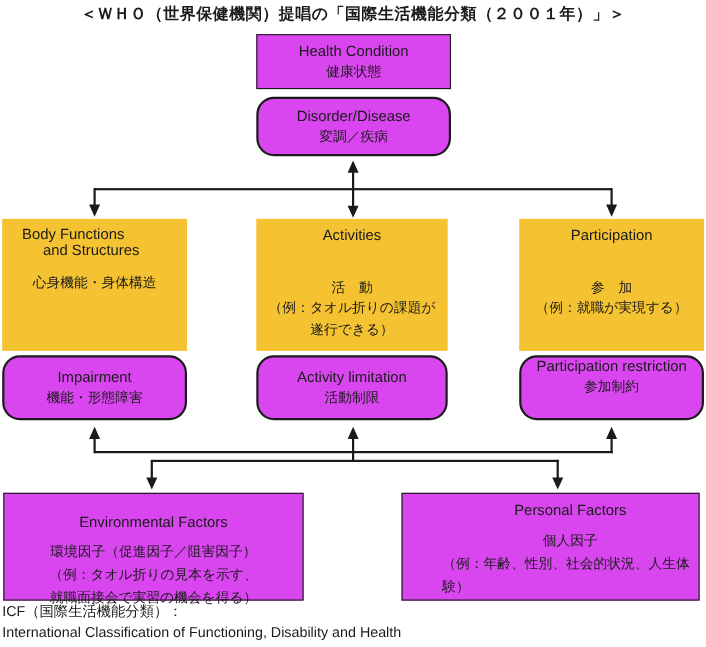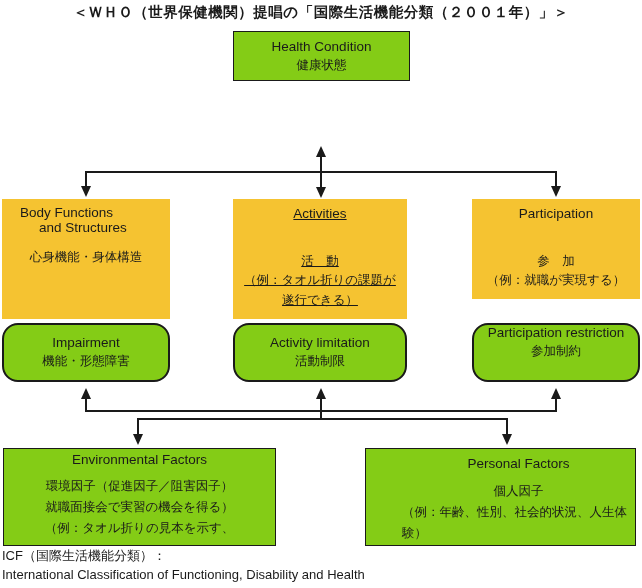--- a/index.html
+++ b/index.html
@@ -11,21 +11,21 @@
   }
   #canvas {
     position:relative; width:642px; height:588px; background:#fff;
     overflow:hidden;
   }
   .title {
     position:absolute; top:3px; left:0; width:642px; text-align:center;
     font-size:14.5px; font-weight:bold; letter-spacing:0.5px;
   }
   .box {
-    position:absolute; background:#84cc16; border:1.5px solid var(--ink);
+    position:absolute; background:#d946ef; border:1.5px solid var(--ink);
     display:flex; flex-direction:column; align-items:center;
   }
   .round { border-radius:16px; border-width:2px; }
   .ybox { background:var(--highlight); border:none; }
   .en  { font-size:13.5px; }
   .ja  { font-size:12.5px; }
   .ex  { font-size:12.5px; line-height:20px; }
   .hline { position:absolute; height:2px; background:var(--ink); }
   .vline { position:absolute; width:2px; background:var(--ink); }
   .ah { position:absolute; width:0; height:0;
@@ -40,44 +40,48 @@
 
 <div id="canvas">
 
   <div class="title">＜ＷＨＯ（世界保健機関）提唱の「国際生活機能分類（２００１年）」＞</div>
 
   <div class="box" style="left:233px; top:31px; width:177px; height:50px; justify-content:center; gap:3px;">
     <div class="en">Health Condition</div>
     <div class="ja">健康状態</div>
   </div>
 
+  <div class="box round" style="left:233px; top:88px; width:177px; height:54px; justify-content:center; gap:3px;">
+    <div class="en">Disorder/Disease</div>
+    <div class="ja">変調／疾病</div>
+  </div>
 
   <div class="vline" style="left:320px; top:154px; height:36px;"></div>
   <div class="ah up" style="left:316px; top:146px;"></div>
   <div class="ah down" style="left:316px; top:187px;"></div>
   <div class="hline" style="left:86px; top:171px; width:470px;"></div>
   <div class="vline" style="left:85px;  top:171px; height:16px;"></div>
   <div class="ah down" style="left:81px;  top:186px;"></div>
   <div class="vline" style="left:555px; top:171px; height:16px;"></div>
   <div class="ah down" style="left:551px; top:186px;"></div>
 
   <div class="box ybox" style="left:2px; top:199px; width:168px; height:120px;">
     <div class="en left-start" style="margin:6px 0 0 18px;">Body Functions</div>
     <div class="en left-start" style="margin-left:37px;">and Structures</div>
     <div class="ja" style="margin-top:14px;">心身機能・身体構造</div>
   </div>
 
-  <div class="box ybox" style="left:233px; top:199px; width:174px; height:120px;text-decoration:underline;">
+  <div class="box ybox" style="left:233px; top:199px; width:174px; height:120px;">
     <div class="en" style="margin-top:7px;">Activities</div>
     <div class="ja" style="margin-top:32px;">活　動</div>
     <div class="ex">（例：タオル折りの課題が</div>
     <div class="ex">遂行できる）</div>
   </div>
 
-  <div class="box ybox" style="left:472px; top:199px; width:168px; height:100px;">
+  <div class="box ybox" style="left:472px; top:199px; width:168px; height:120px;">
     <div class="en" style="margin-top:7px;">Participation</div>
     <div class="ja" style="margin-top:32px;">参　加</div>
     <div class="ex">（例：就職が実現する）</div>
   </div>
 
   <div class="box round" style="left:233px; top:323px; width:174px; height:59px; justify-content:center; gap:3px;">
     <div class="en">Activity limitation</div>
     <div class="ja">活動制限</div>
   </div>
 
@@ -100,24 +104,24 @@
 
   <div class="hline" style="left:86px;  top:410px; width:471px;"></div>
   <div class="hline" style="left:138px; top:418px; width:370px;"></div>
 
   <div class="vline" style="left:137px; top:418px; height:17px;"></div>
   <div class="ah down" style="left:133px; top:434px;"></div>
   <div class="vline" style="left:506px; top:418px; height:17px;"></div>
   <div class="ah down" style="left:502px; top:434px;"></div>
 
   <div class="box" style="left:3px; top:448px; width:273px; height:98px;">
-    <div class="en" style="margin-top:3px;">Environmental Factors</div>
+    <div class="en" style="margin-top:18px;">Environmental Factors</div>
     <div class="ja" style="margin-top:9px; line-height:21px;">環境因子（促進因子／阻害因子）</div>
+    <div class="ex" style="line-height:21px;">（例：タオル折りの見本を示す、</div>
     <div class="ex" style="line-height:21px;">就職面接会で実習の機会を得る）</div>
-    <div class="ex" style="line-height:21px;">（例：タオル折りの見本を示す、</div>
   </div>
 
   <div class="box" style="left:365px; top:448px; width:271px; height:98px;padding-left:36px;">
     <div class="en" style="margin-top:7px;">Personal Factors</div>
     <div class="ja" style="margin-top:10px; line-height:21px;">個人因子</div>
     <div class="ex" style="line-height:21px;">（例：年齢、性別、社会的状況、人生体験）</div>
   </div>
 
   <div class="footer">
     <div>ICF（国際生活機能分類）：</div>

